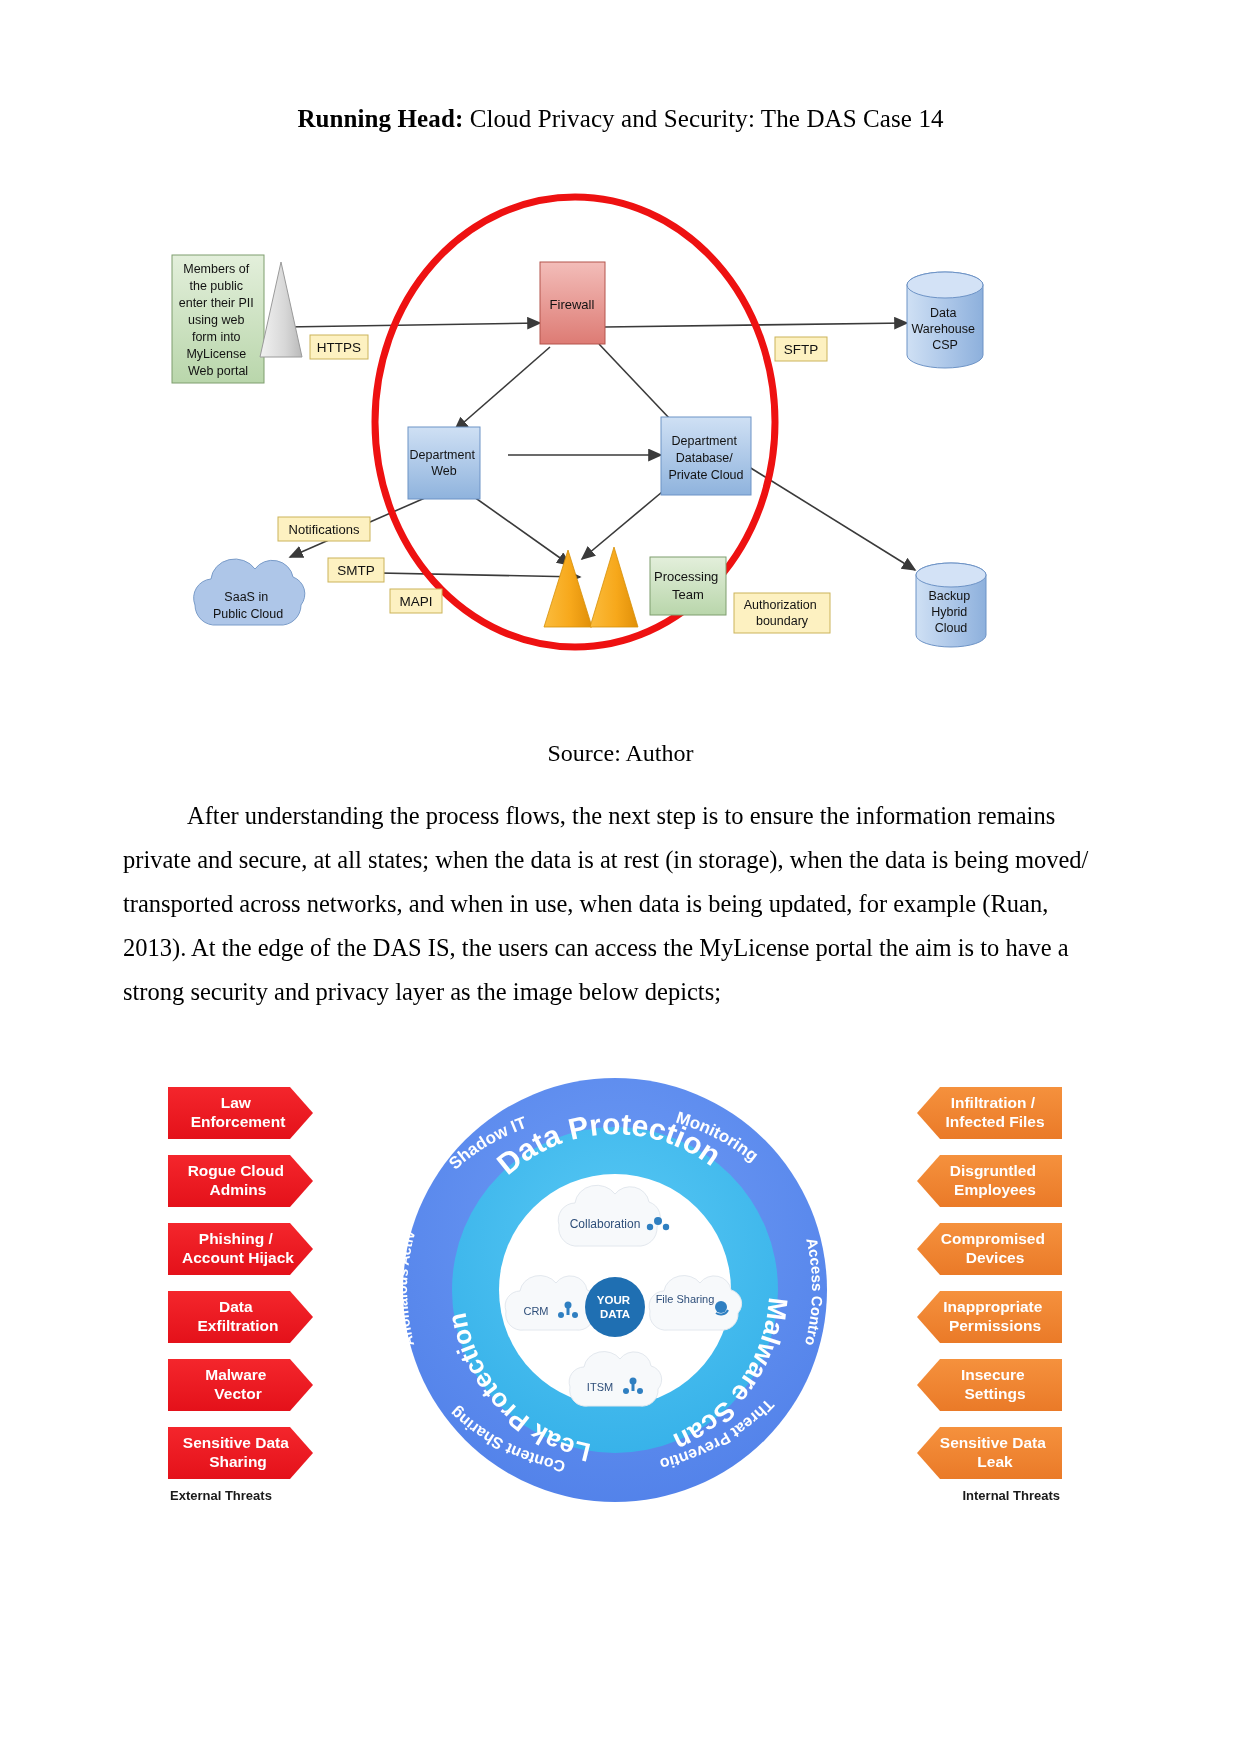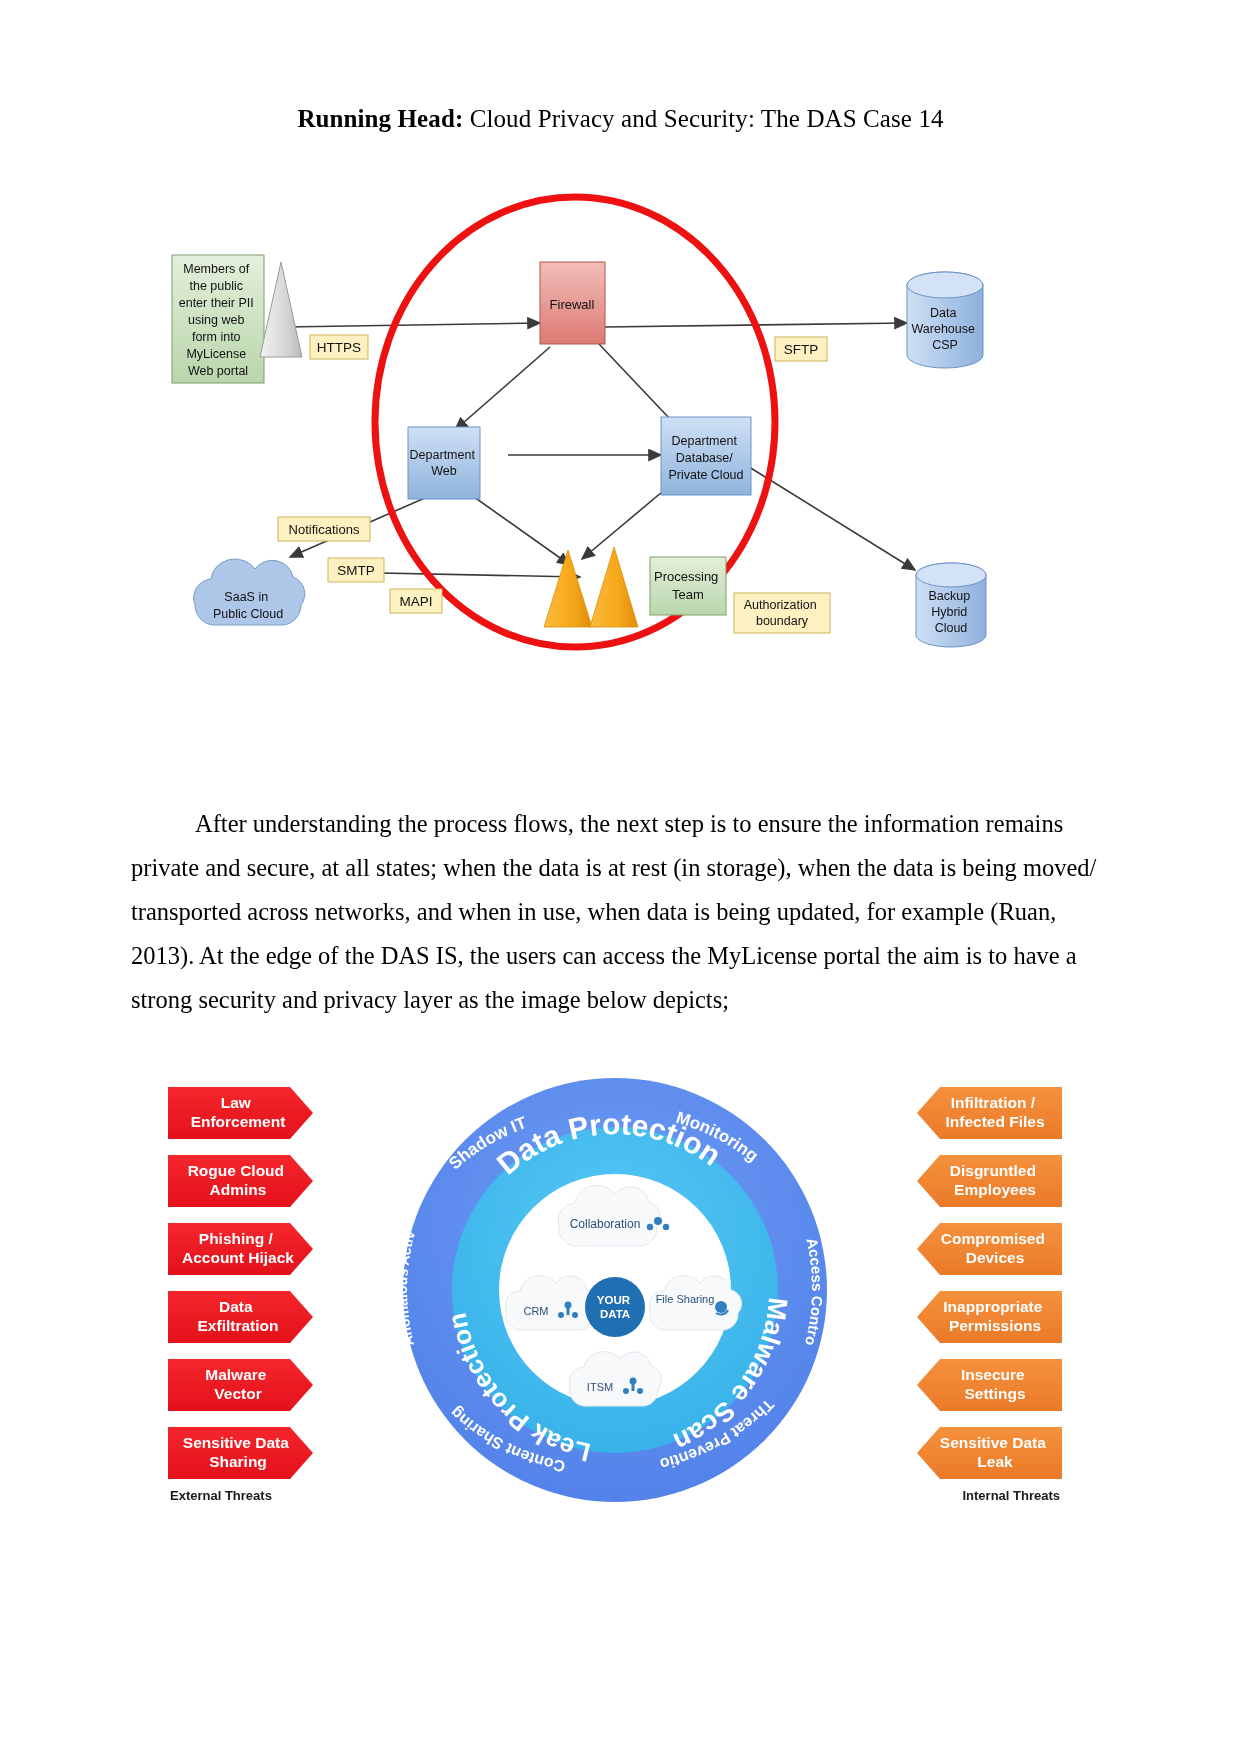--- a/index.html
+++ b/index.html
@@ -57,21 +57,21 @@
   
   .body-text {
     position: absolute;
     left: 115px;
     top: 786px;
     width: 1010px;
     font-size: 24.5px;
     line-height: 44px;
     text-align: left;
   }
-  .body-text p { margin: 16px; text-indent: 64px; }
+  .body-text p { margin: 8px; text-indent: 64px; }
 
   
   .fig2 {
     position: absolute;
     left: 150px;
     top: 1075px;
     width: 930px;
     height: 430px;
   }
   .fig2 svg { display:block; }
@@ -263,20 +263,21 @@
       <g>
         <rect x="584" y="406" width="96" height="40" fill="#fdf1c1" stroke="#cbb35a" stroke-width="1"></rect>
         <text class="tag-text" x="632" y="422" text-anchor="middle" font-size="12.5" fill="#121212">
           <tspan x="632" dy="0">Authorization</tspan>
           <tspan x="632" dy="16">boundary</tspan>
         </text>
       </g>
     </svg>
   </div>
 
+  <div class="cap-source">Source: Author</div>
 
   <div class="body-text">
     <p>After understanding the process flows, the next step is to ensure the information remains private and secure, at all states; when the data is at rest (in storage), when the data is being moved/ transported across networks, and when in use, when data is being updated, for example (Ruan, 2013). At the edge of the DAS IS, the users can access the MyLicense portal the aim is to have a strong security and privacy layer as the image below depicts;</p>
   </div>
 
   <div class="fig2">
     <svg width="930" height="430" viewBox="0 0 930 430" xmlns="http://www.w3.org/2000/svg">
       <defs>
         <linearGradient id="gRed" x1="0" y1="0" x2="0" y2="1">
           <stop offset="0%" stop-color="#f4262c"></stop>

